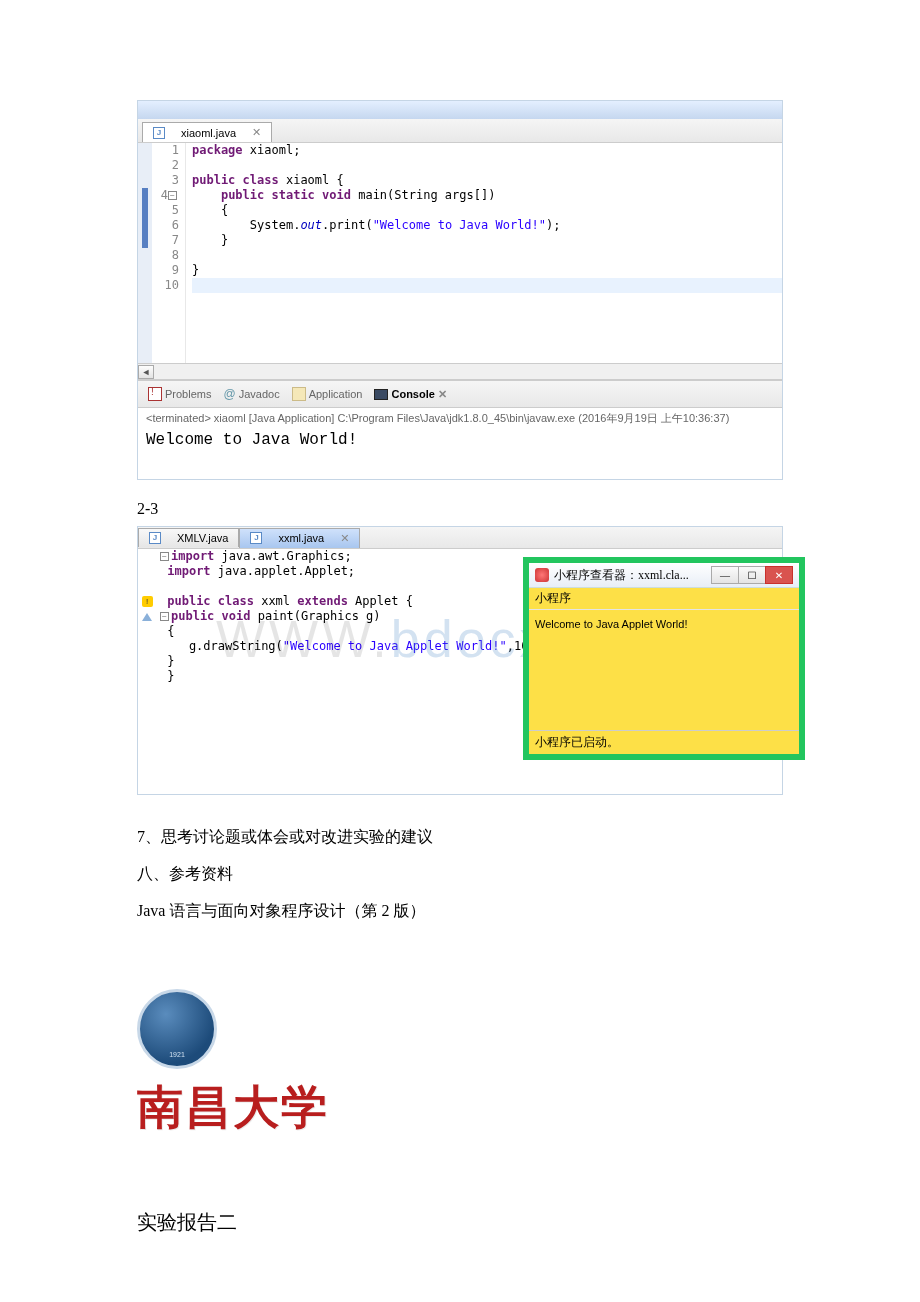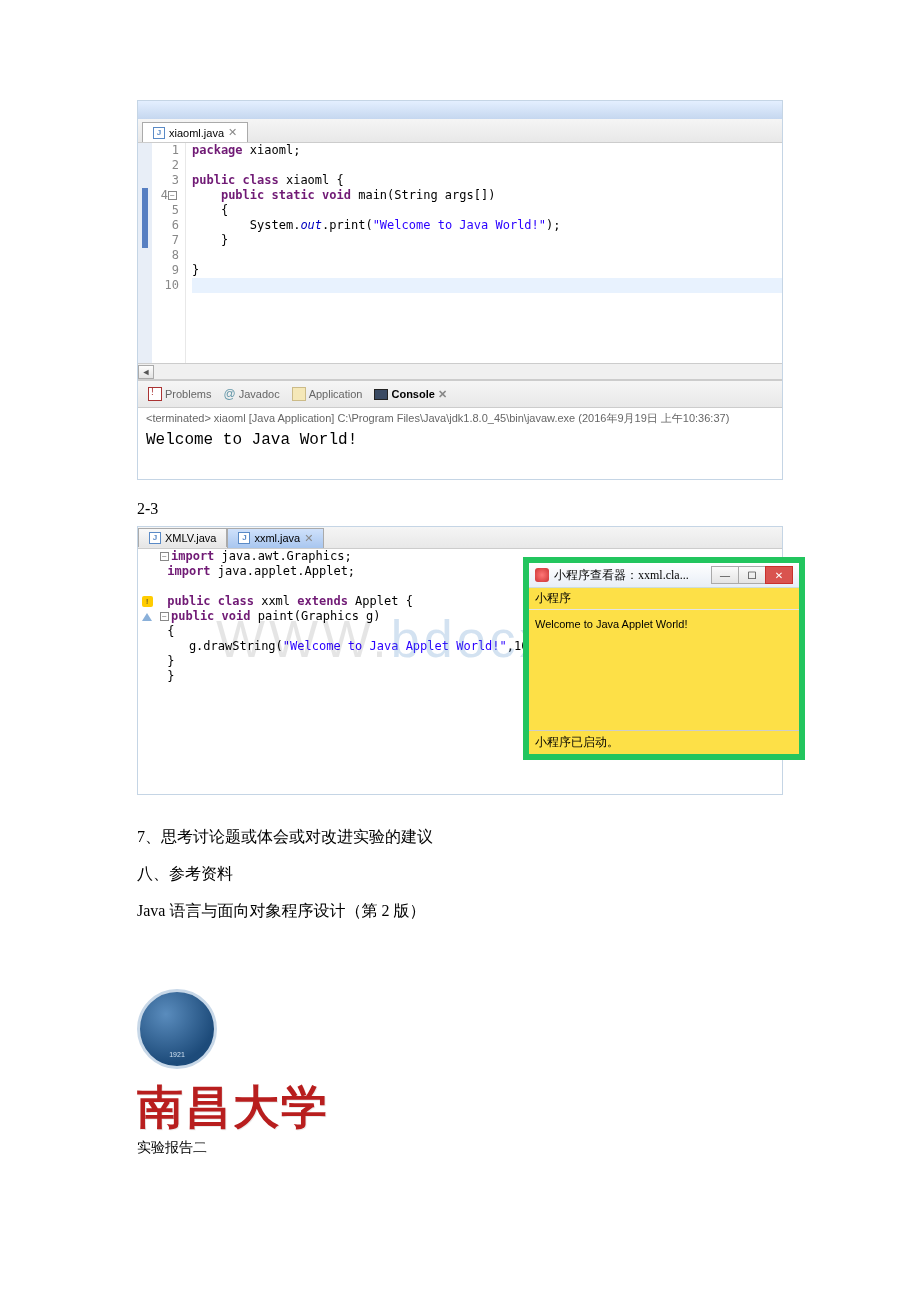--- a/index.html
+++ b/index.html
@@ -3,21 +3,21 @@
   <meta charset="utf-8">
   <style>
     * { margin: 0; padding: 0; box-sizing: border-box; }
     body { background: #fff; font-family: "Microsoft YaHei", Arial, sans-serif; width: 920px; margin: 0 auto; padding: 20px 0; }
     .content { padding: 0 137px; }
     
     
     .ide1 { border: 1px solid #c5d5e5; background: #fff; margin-top: 80px; }
     .ide1-titlebar { height: 18px; background: linear-gradient(#e4efff, #c5d7ef); }
     .tab-row { background: linear-gradient(#f5f5f5, #e8e8e8); border-bottom: 1px solid #ccc; display: flex; align-items: flex-end; height: 24px; padding-left: 4px; }
-    .tab { background: #fff; border: 1px solid #aaa; border-bottom: none; padding: 3px 10px; font-size: 11px; display: flex; align-items: center; gap: 4px; }
+    .tab { background: #fff; border: 1px solid #aaa; border-bottom: none; padding: 3px 10px; font-size: 11px; display: flex; align-items: center; gap: 16px; }
     .tab.inactive { background: linear-gradient(#f8f8f8, #e6e6e6); }
     .tab-close { font-family: Arial; color: #888; font-size: 11px; }
     .java-file-icon { width: 12px; height: 12px; display: inline-block; background: #fff; border: 1px solid #5a8ac6; position: relative; font-size: 8px; color: #5a8ac6; line-height: 10px; text-align: center; }
     .java-file-icon::before { content: "J"; font-weight: bold; }
     
     .editor { display: flex; font-family: Consolas, monospace; font-size: 12px; }
     .gutter { width: 34px; background: #fff; border-right: 1px solid #e8e8e8; }
     .line-num { text-align: right; padding-right: 6px; color: #888; height: 15px; line-height: 15px; position: relative; }
     .marker-bar { width: 14px; background: #e8eef7; }
     .marker-bar .mark { height: 15px; }
@@ -73,21 +73,21 @@
     .doc-text { margin-top: 24px; font-size: 16px; line-height: 2.2; font-family: "SimSun", "Times New Roman", serif; }
     .doc-text p { margin-bottom: 2px; }
     
     
     .logo-block { margin-top: 60px; }
     .logo-circle { width: 80px; height: 80px; border-radius: 50%; background: radial-gradient(circle at 35% 30%, #5a8cbd, #1d4b7a 70%); position: relative; border: 3px solid #c8d8e8; }
     .logo-circle::after { content: "1921"; position: absolute; bottom: 8px; left: 50%; transform: translateX(-50%); font-size: 7px; color: #cfe0f0; }
     .logo-text { display: flex; gap: 2px; margin-top: 8px; }
     .cal-char { font-size: 46px; font-family: "STXingkai","KaiTi",cursive; color: #b81e1e; font-weight: bold; text-shadow: 1px 1px 0 rgba(0,0,0,0.08); }
     
-    .report-title { font-size: 14px; font-family: "SimSun", serif; }
+    .report-title { margin-top: 70px; font-size: 20px; font-family: "SimSun", serif; }
   </style>
 </head>
 <body>
 
 <div class="content">
 
   <div class="ide1">
     <div class="ide1-titlebar"></div>
     <div class="tab-row">
       <div class="tab">

